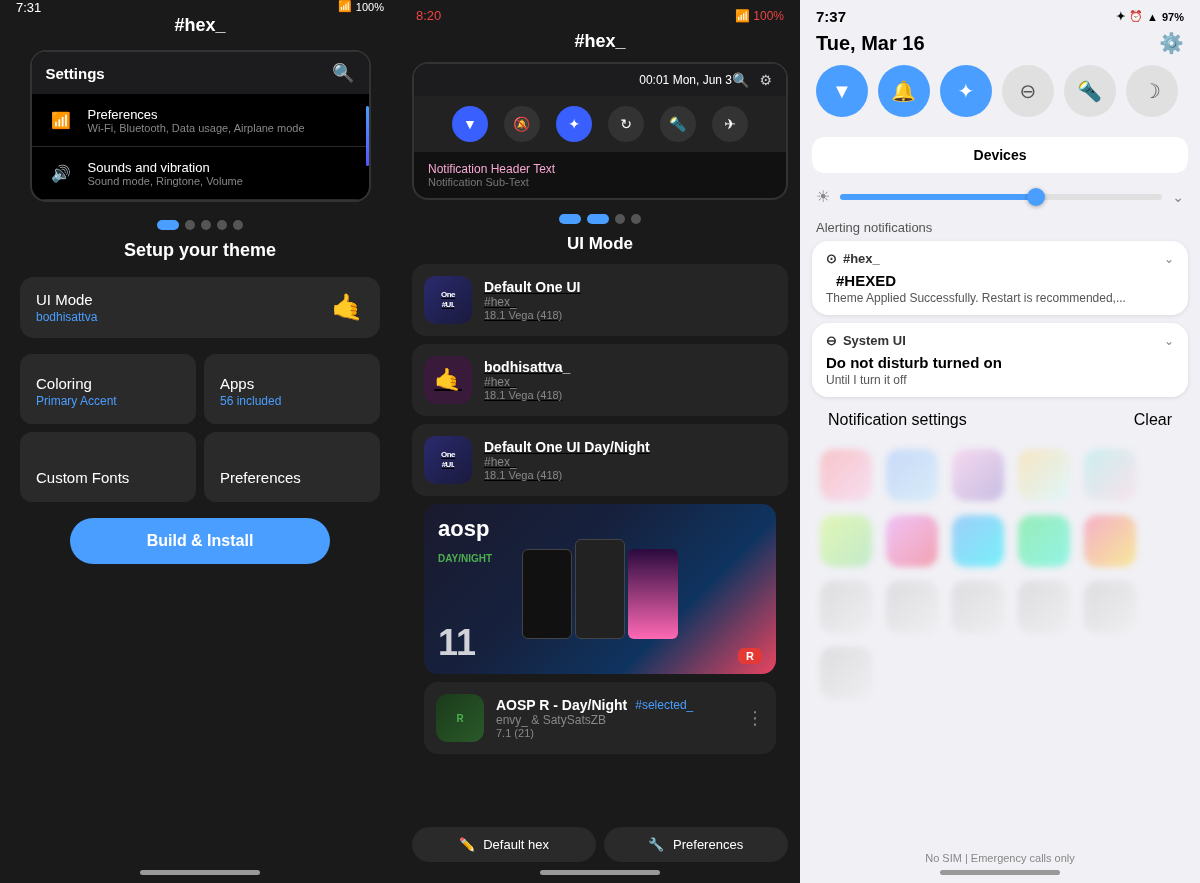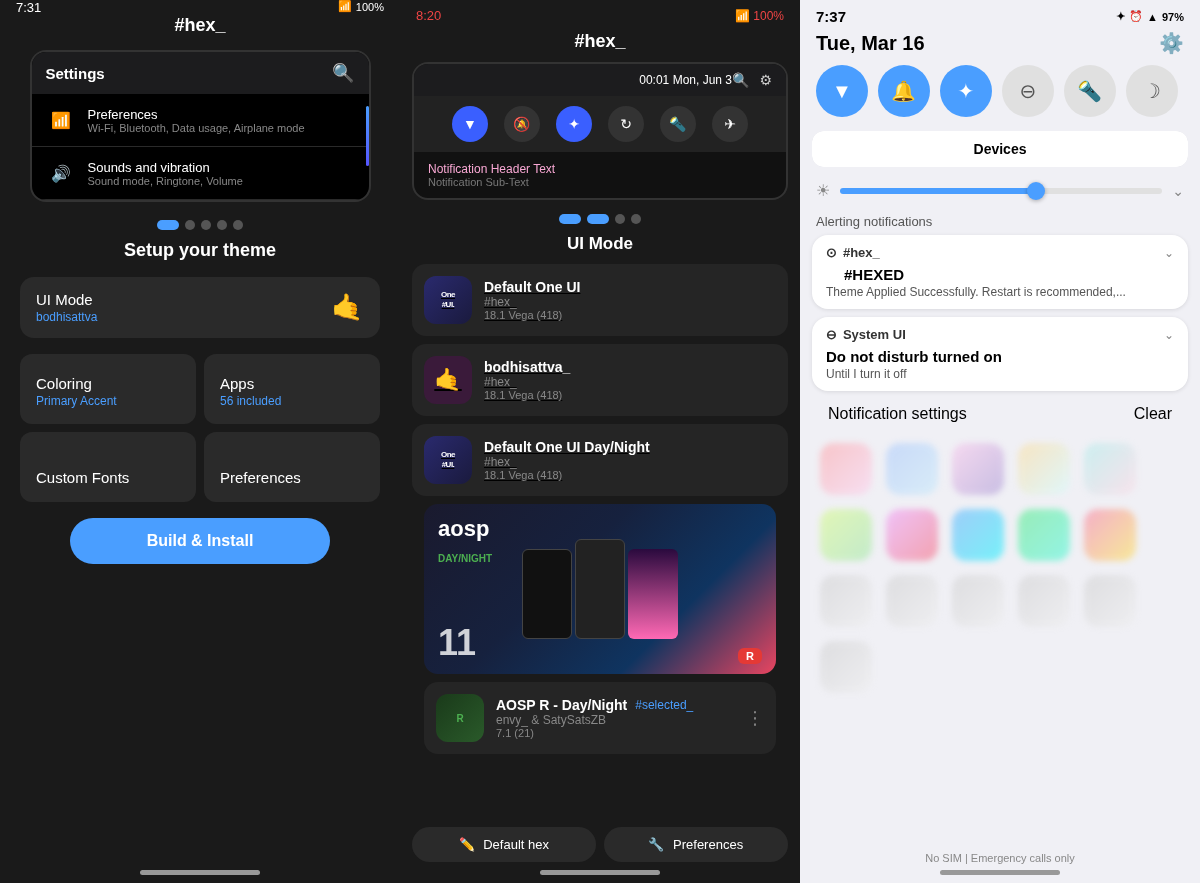--- a/index.html
+++ b/index.html
@@ -298,21 +298,21 @@
       background: #4a9eff;
       display: flex; align-items: center; justify-content: center;
       color: #fff; font-size: 20px;
       cursor: pointer;
     }
     .qtile.off { background: #e0e0e0; color: #555; }
     .qtile.active-blue { background: #4a9eff; }
 
     .p3-tabs {
       display: flex;
-      margin: 4px 12px 10px;
+      margin: 10px 12px 10px;
       background: #e0e0e8;
       border-radius: 12px;
       overflow: hidden;
     }
     .p3-tab {
       flex: 1;
       padding: 10px;
       text-align: center;
       font-size: 14px;
       font-weight: 600;
@@ -357,21 +357,21 @@
       box-shadow: 0 1px 4px rgba(0,0,0,0.1);
     }
     .notif-card-header {
       display: flex;
       align-items: center;
       justify-content: space-between;
       padding: 10px 14px 6px;
     }
     .notif-app-name { font-size: 13px; font-weight: 600; color: #333; display: flex; align-items: center; gap: 6px; }
     .notif-chevron { color: #888; font-size: 12px; }
-    .notif-title { padding: 0 32px; font-size: 15px; font-weight: 700; color: #000; }
+    .notif-title { padding: 0 24px; font-size: 15px; font-weight: 700; color: #000; }
     .notif-body { padding: 2px 14px 10px; font-size: 12px; color: #555; }
 
     .system-notif-card {
       background: #fff;
       border-radius: 16px;
       margin: 0 12px 8px;
       overflow: hidden;
       box-shadow: 0 1px 4px rgba(0,0,0,0.1);
     }
     .system-notif-header {

